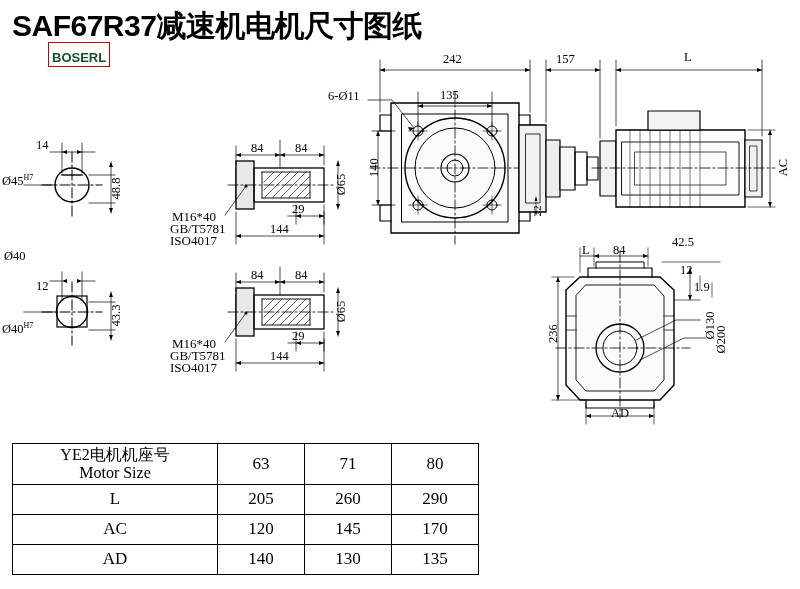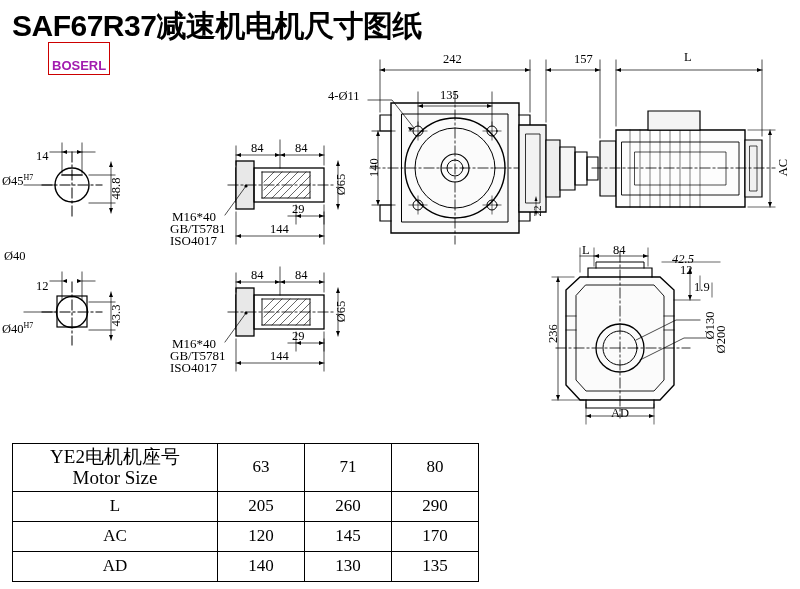--- a/index.html
+++ b/index.html
@@ -17,25 +17,25 @@
     left:12px;top:6px;
     font-family:"Liberation Sans", sans-serif;
     font-weight:bold;
     font-size:30px;
     letter-spacing:-0.5px;
     white-space:nowrap;
   }
   .logo{
     left:48px;top:42px;
     border:1.5px solid #cc0000;
-    color:#a21caf;
+    color:#14532d;
     font-family:"Liberation Sans", sans-serif;
     font-weight:bold;
     font-size:13px;
-    padding:16px 3px 1px 3px;
+    padding:8px 3px 1px 3px;
     line-height:14px;
   }
   .dimtxt{
     font-family:"Liberation Serif", serif;
     font-size:12.5px;
     white-space:nowrap;
   }
   .dimtxt.sm{font-size:13px;}
   .vert{
     transform-origin:50% 50%;
@@ -49,21 +49,21 @@
     font-size:17px;
   }
   table.spec td{
     border:1px solid #000;
     text-align:center;
     padding:2px 4px;
     height:25px;
   }
   table.spec td.lbl{width:196px;}
   table.spec td.val{width:78px;}
-  table.spec td.hdr{line-height:1.12;font-size:19px;}
+  table.spec td.hdr{line-height:1.12;font-size:16px;}
   svg{position:absolute;left:0;top:0;}
 </style>
 </head>
 <body>
 
 <div id="stage">
 
   <div class="abs ttl">SAF67R37减速机电机尺寸图纸</div>
   <div class="abs logo">BOSERL</div>
 
@@ -341,21 +341,21 @@
         <path d="M648 248 L648 266" stroke-width="0.6"></path>
         <path d="M580 256 L594 256" stroke-width="0.7"></path>
         <path d="M594 256 L648 256" stroke-width="0.7"></path>
         <path d="M594 256 l5 -2 l0 4 z" fill="#000" stroke="none"></path>
         <path d="M648 256 l-5 -2 l0 4 z" fill="#000" stroke="none"></path>
       </g>
 
     </g>
   </svg>
 
-  <div class="abs dimtxt" style="left:36px;top:149px;">14</div>
+  <div class="abs dimtxt" style="left:36px;top:138px;">14</div>
   <div class="abs dimtxt" style="left:2px;top:173px;"><span>Ø45</span><sup style="font-size:8px">H7</sup></div>
   <div class="abs dimtxt vert" style="left:96px;top:181px;width:40px;text-align:center;">48.8</div>
   <div class="abs dimtxt" style="left:4px;top:249px;">Ø40</div>
 
   <div class="abs dimtxt" style="left:36px;top:279px;">12</div>
   <div class="abs dimtxt" style="left:2px;top:321px;"><span>Ø40</span><sup style="font-size:8px">H7</sup></div>
   <div class="abs dimtxt vert" style="left:96px;top:308px;width:40px;text-align:center;">43.3</div>
 
   <div class="abs dimtxt" style="left:251px;top:141px;">84</div>
   <div class="abs dimtxt" style="left:295px;top:141px;">84</div>
@@ -370,31 +370,31 @@
   <div class="abs dimtxt" style="left:295px;top:268px;">84</div>
   <div class="abs dimtxt" style="left:292px;top:329px;">29</div>
   <div class="abs dimtxt" style="left:270px;top:349px;">144</div>
   <div class="abs dimtxt vert" style="left:320px;top:304px;width:42px;text-align:center;">Ø65</div>
   <div class="abs dimtxt sm" style="left:172px;top:336px;">M16*40</div>
   <div class="abs dimtxt sm" style="left:170px;top:348px;">GB/T5781</div>
   <div class="abs dimtxt sm" style="left:170px;top:360px;">ISO4017</div>
 
   <div class="abs dimtxt" style="left:443px;top:52px;">242</div>
   <div class="abs dimtxt" style="left:440px;top:88px;">135</div>
-  <div class="abs dimtxt" style="left:328px;top:89px;">4-Ø11</div>
+  <div class="abs dimtxt" style="left:328px;top:89px;">6-Ø11</div>
   <div class="abs dimtxt vert" style="left:354px;top:160px;width:40px;text-align:center;">140</div>
   <div class="abs dimtxt vert" style="left:525px;top:205px;width:24px;text-align:center;font-size:11px;">22</div>
 
-  <div class="abs dimtxt" style="left:574px;top:52px;">157</div>
+  <div class="abs dimtxt" style="left:556px;top:52px;">157</div>
   <div class="abs dimtxt" style="left:684px;top:50px;">L</div>
   <div class="abs dimtxt vert" style="left:765px;top:160px;width:36px;text-align:center;">AC</div>
 
   <div class="abs dimtxt" style="left:582px;top:243px;">L</div>
   <div class="abs dimtxt" style="left:613px;top:243px;">84</div>
-  <div class="abs dimtxt" style="left:672px;top:252px;font-style:italic;">42.5</div>
+  <div class="abs dimtxt" style="left:672px;top:235px;">42.5</div>
   <div class="abs dimtxt" style="left:680px;top:263px;">12</div>
   <div class="abs dimtxt" style="left:694px;top:280px;">1.9</div>
   <div class="abs dimtxt vert" style="left:532px;top:326px;width:42px;text-align:center;">236</div>
   <div class="abs dimtxt vert" style="left:687px;top:318px;width:46px;text-align:center;">Ø130</div>
   <div class="abs dimtxt vert" style="left:698px;top:332px;width:46px;text-align:center;">Ø200</div>
   <div class="abs dimtxt" style="left:611px;top:406px;">AD</div>
 
   <table class="spec">
     <tbody>
       <tr>

